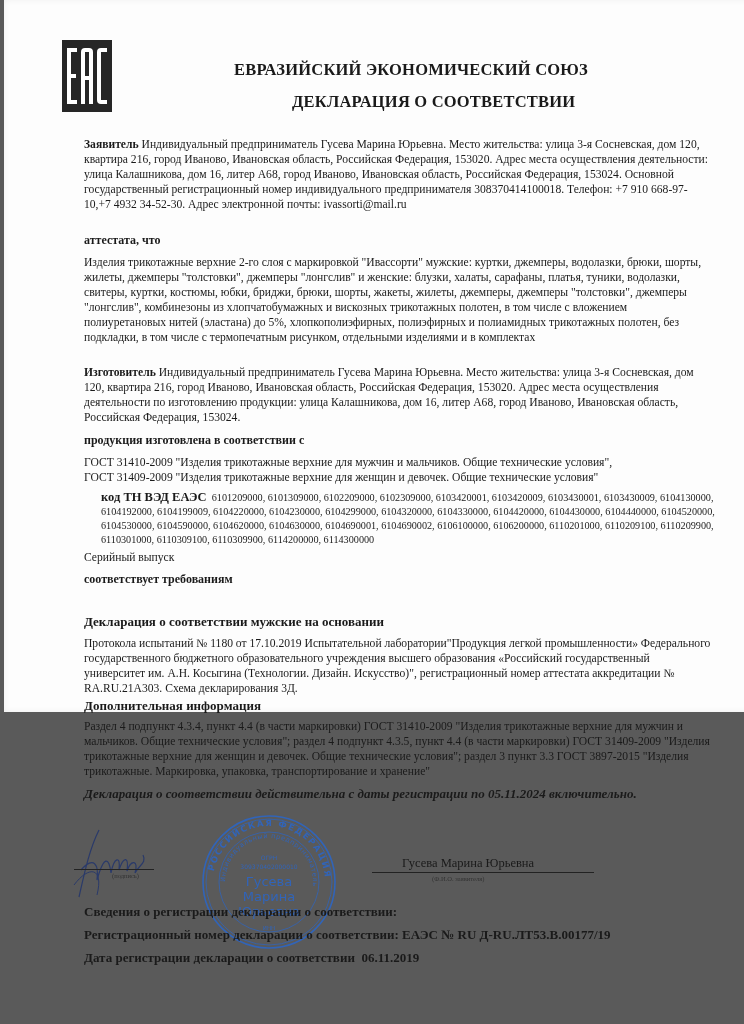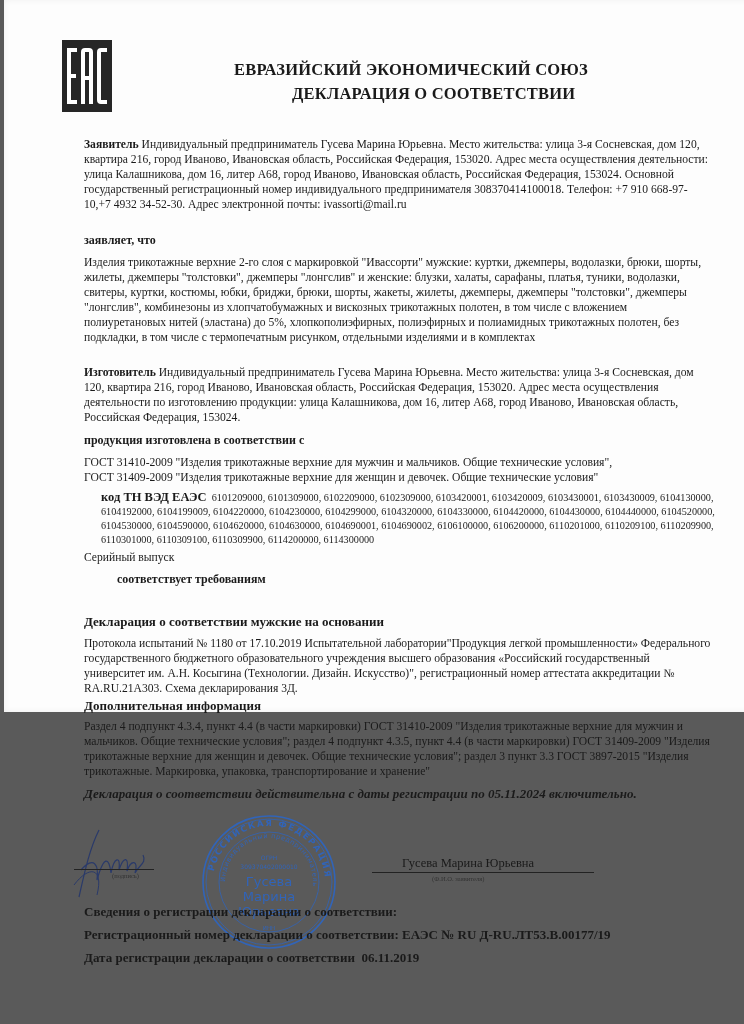--- a/index.html
+++ b/index.html
@@ -16,21 +16,21 @@
     box-shadow: inset 0 0 6px rgba(0,0,0,0.06);
     padding-left: 35px;
   }
   .logo {
     position:absolute; left:58px; top:40px; width:50px; height:72px;
     background:#262626;
   }
   .logo svg { display:block; }
   .hdr { position:absolute; left:230px; top:60px; width:420px; text-align:left; }
   .hdr .l1 { font-size:16.5px; font-weight:bold; letter-spacing:0.2px; white-space:nowrap; }
-  .hdr .l2 { font-size:16.5px; font-weight:bold; letter-spacing:0.2px; margin-left:58px; white-space:nowrap; margin-top:4px; }
+  .hdr .l2 { font-size:16.5px; font-weight:bold; letter-spacing:0.2px; margin-left:58px; white-space:nowrap; margin-top:12px; }
   .para {
     position:absolute; left:80px; width:628px;
     font-size:11.6px; line-height:15px; text-align:left;
   }
   .b { font-weight:bold; }
   .sub { font-size:12px; font-weight:bold; }
   .h2 { font-size:13px; font-weight:bold; }
   .codes { font-size:10.2px; line-height:14px; }
   .codes .lbl { font-size:12.5px; font-weight:bold; }
   .sig-line { position:absolute; border-top:1px solid #222; }
@@ -58,21 +58,21 @@
   <div class="hdr">
     <div class="l1">ЕВРАЗИЙСКИЙ ЭКОНОМИЧЕСКИЙ СОЮЗ</div>
     <div class="l2">ДЕКЛАРАЦИЯ О СООТВЕТСТВИИ</div>
   </div>
 
   <div class="para" style="top:137px;">
     <span class="b">Заявитель</span>
     <span>Индивидуальный предприниматель  Гусева Марина Юрьевна. Место жительства: улица 3-я Сосневская, дом 120, квартира 216, город Иваново,  Ивановская область, Российская Федерация, 153020. Адрес места осуществления деятельности:  улица Калашникова, дом 16, литер А68, город Иваново, Ивановская область, Российская Федерация, 153024. Основной государственный регистрационный номер индивидуального предпринимателя 308370414100018. Телефон: +7 910 668-97-10,+7 4932 34-52-30. Адрес электронной почты: ivassorti@mail.ru</span>
   </div>
 
-  <div class="para sub" style="top:233px;">заявляет, что</div>
+  <div class="para sub" style="top:233px;">аттестата, что</div>
 
   <div class="para" style="top:255px;">Изделия трикотажные верхние 2-го слоя с маркировкой "Ивассорти"  мужские: куртки,  джемперы, водолазки, брюки, шорты, жилеты, джемперы "толстовки", джемперы "лонгслив" и женские:  блузки, халаты, сарафаны, платья, туники, водолазки, свитеры, куртки, костюмы, юбки, бриджи, брюки, шорты, жакеты, жилеты, джемперы, джемперы "толстовки", джемперы "лонгслив", комбинезоны из хлопчатобумажных и вискозных трикотажных полотен, в том числе с вложением полиуретановых нитей (эластана) до 5%, хлопкополиэфирных, полиэфирных и полиамидных трикотажных полотен, без подкладки, в том числе с  термопечатным рисунком,  отдельными изделиями и в комплектах</div>
 
   <div class="para" style="top:365px;">
     <span class="b">Изготовитель</span>
     <span>Индивидуальный предприниматель  Гусева Марина Юрьевна. Место жительства: улица 3-я Сосневская, дом 120, квартира 216, город Иваново,  Ивановская область, Российская Федерация, 153020. Адрес места осуществления деятельности по изготовлению продукции: улица Калашникова, дом 16, литер А68, город Иваново, Ивановская область, Российская Федерация, 153024.</span>
   </div>
 
   <div class="para sub" style="top:433px;">продукция изготовлена в соответствии с</div>
 
@@ -81,21 +81,21 @@
     <div>ГОСТ 31409-2009 "Изделия трикотажные верхние для женщин и девочек. Общие технические условия"</div>
   </div>
 
   <div class="para codes" style="top:490px;margin-left:17px;">
     <span class="lbl">код ТН ВЭД ЕАЭС</span>&nbsp;
     <span>6101209000, 6101309000, 6102209000, 6102309000, 6103420001, 6103420009, 6103430001, 6103430009, 6104130000, 6104192000, 6104199009, 6104220000, 6104230000, 6104299000, 6104320000, 6104330000, 6104420000, 6104430000, 6104440000, 6104520000, 6104530000, 6104590000, 6104620000, 6104630000, 6104690001, 6104690002, 6106100000, 6106200000, 6110201000, 6110209100, 6110209900, 6110301000, 6110309100, 6110309900, 6114200000, 6114300000</span>
   </div>
 
   <div class="para" style="top:550px;">Серийный выпуск</div>
 
-  <div class="para sub" style="top:572px;margin-left:33px;">соответствует требованиям</div>
+  <div class="para sub" style="top:572px;">соответствует требованиям</div>
 
 
   <div class="para h2" style="top:614px;">Декларация о соответствии мужские на основании</div>
 
   <div class="para" style="top:636px;">Протокола испытаний № 1180 от 17.10.2019 Испытательной лаборатории"Продукция легкой промышленности» Федерального государственного бюджетного образовательного учреждения высшего образования «Российский государственный университет им. А.Н. Косыгина (Технологии. Дизайн. Искусство)", регистрационный номер аттестата аккредитации № RA.RU.21А303. Схема декларирования 3Д.</div>
 
   <div class="para h2" style="top:698px;">Дополнительная информация</div>
 
   <div class="para" style="top:719px;">Раздел 4 подпункт 4.3.4, пункт 4.4 (в части маркировки) ГОСТ 31410-2009 "Изделия трикотажные верхние для мужчин  и мальчиков. Общие технические условия"; раздел 4 подпункт 4.3.5, пункт 4.4 (в части маркировки) ГОСТ 31409-2009 "Изделия трикотажные верхние для женщин и девочек. Общие технические условия";  раздел 3 пункт 3.3 ГОСТ 3897-2015 "Изделия трикотажные. Маркировка, упаковка, транспортирование и хранение"</div>
 

